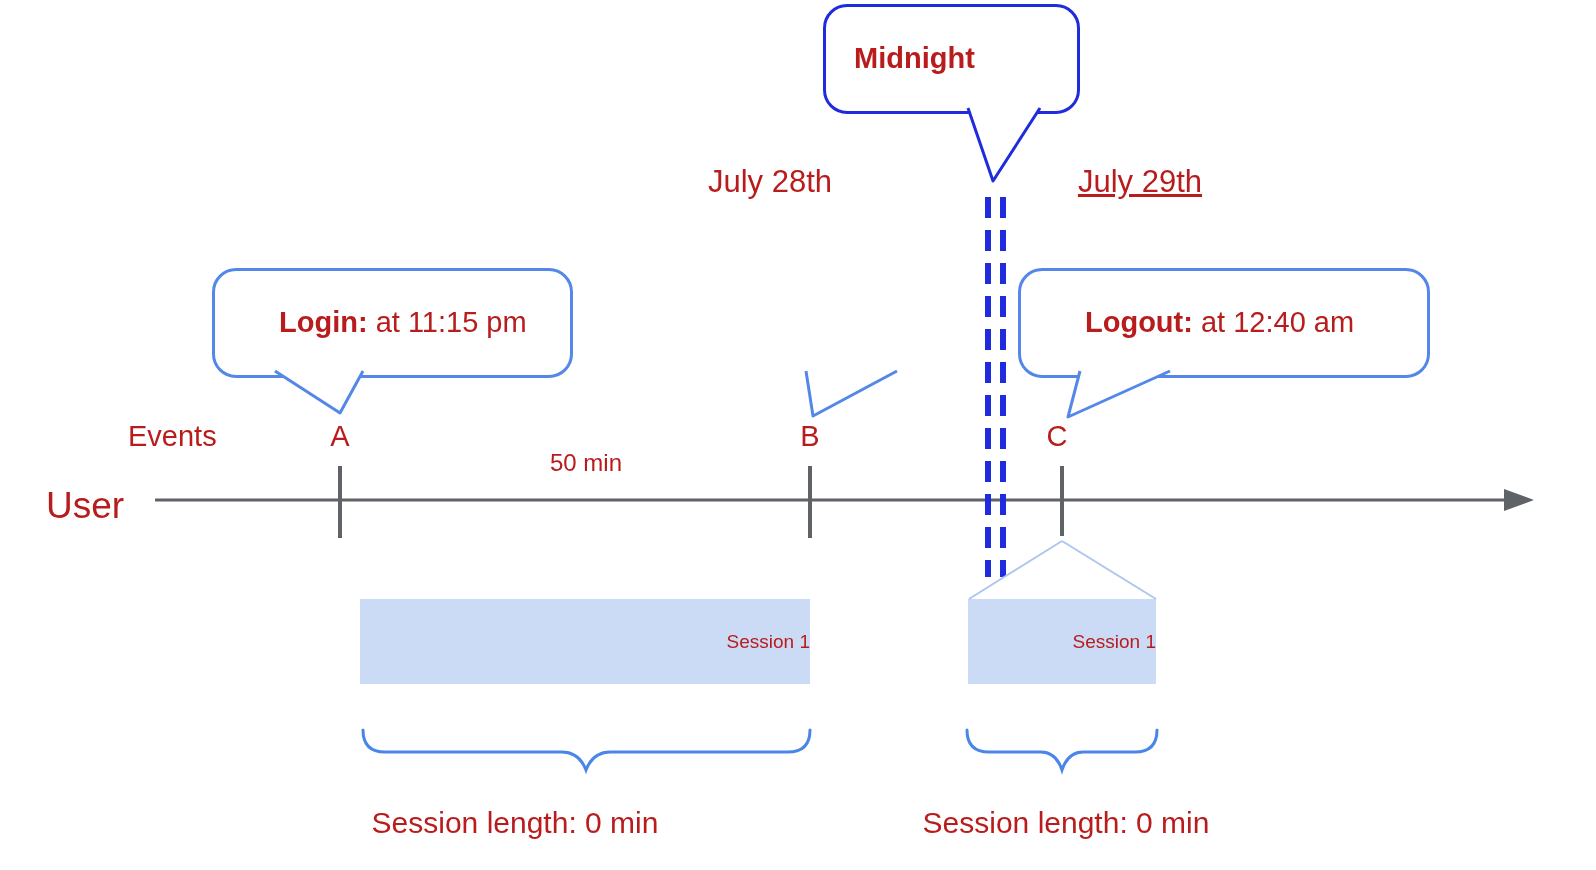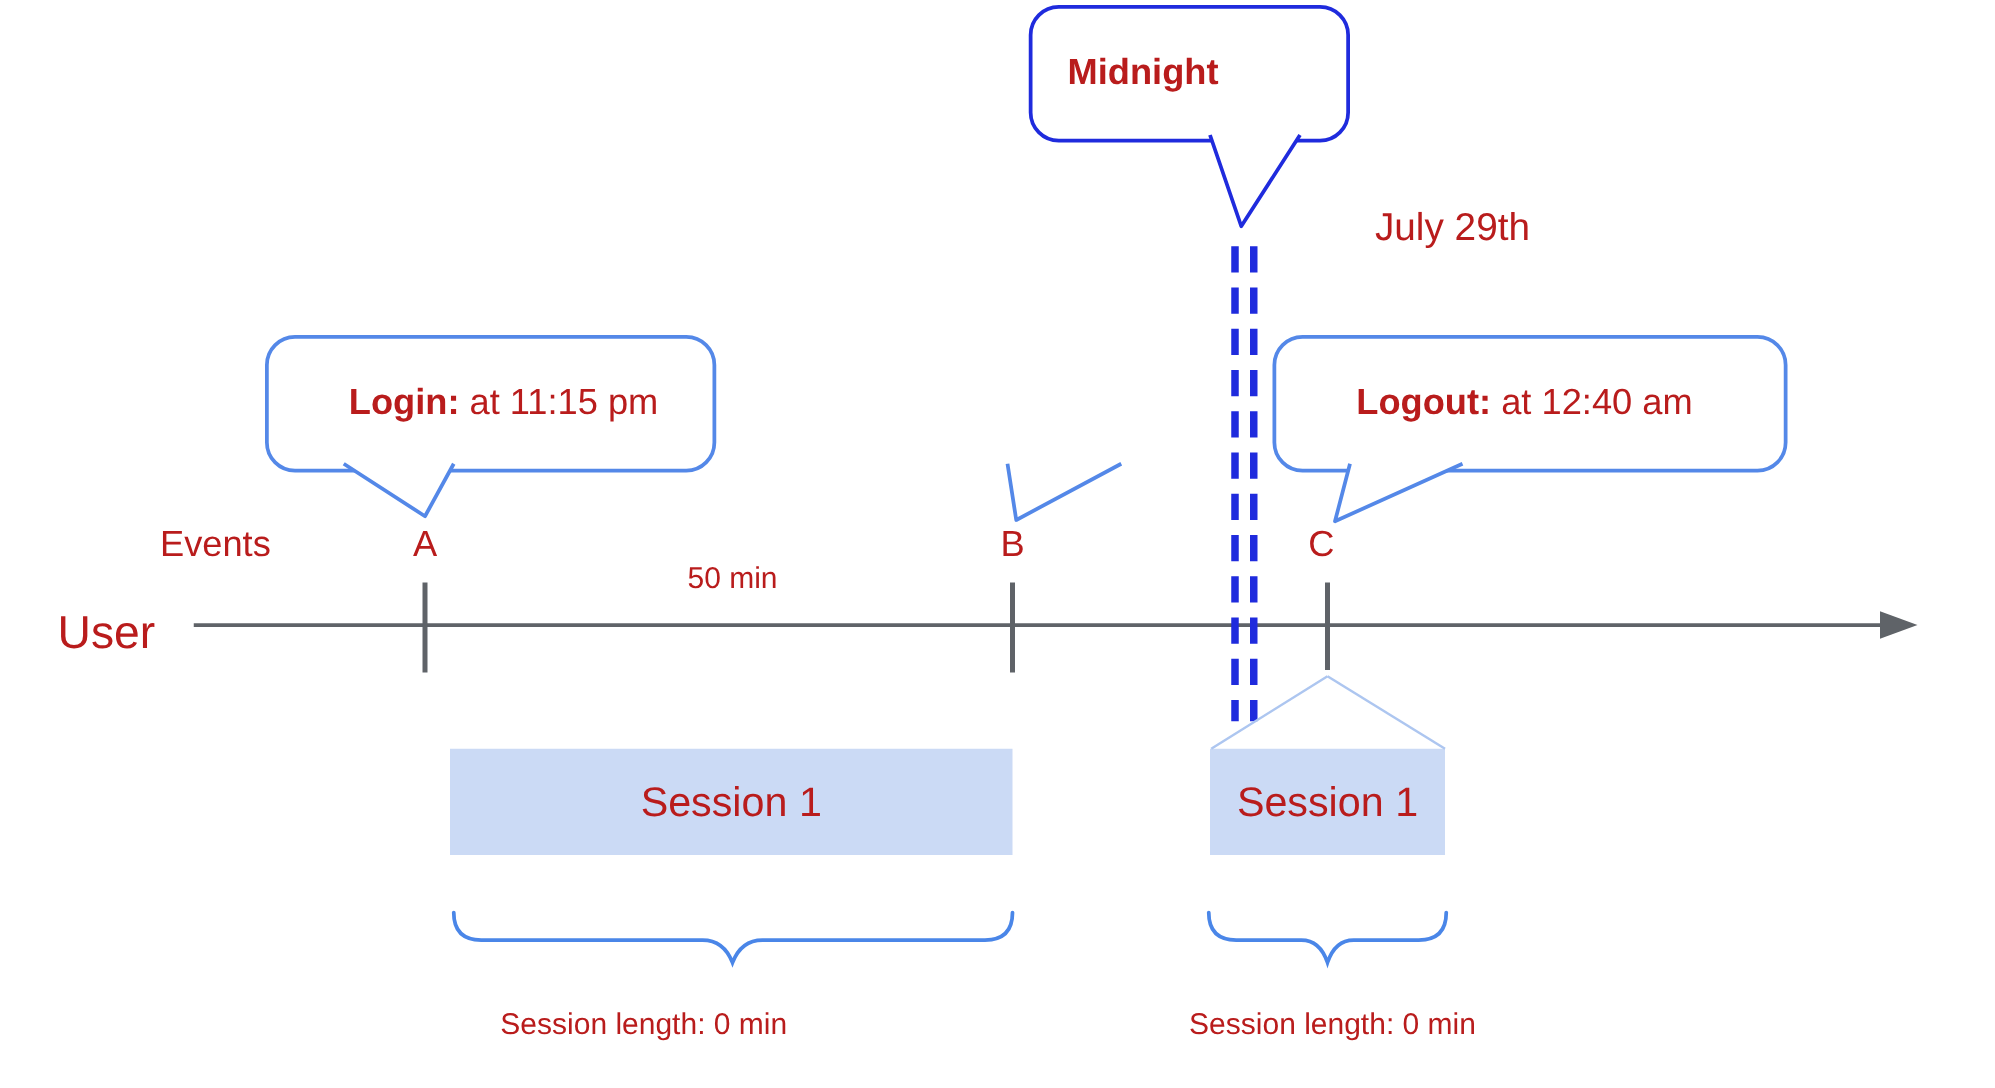--- a/index.html
+++ b/index.html
@@ -32,52 +32,53 @@
     position: absolute;
     left: 0; top: 0;
     z-index: 2;
     pointer-events: none;
   }
   .session-box {
     position: absolute;
     background: #cbdaf5;
     display: flex;
     align-items: center;
-    justify-content: center;
-    font-size: 33px;
+    justify-content: flex-end;
+    font-size: 19px;
     z-index: 1;
   }
   .lbl { position: absolute; z-index: 1; }
   .center { text-align: center; }
   .day-label { font-size: 31px; }
   .axis-label { font-size: 29px; }
   .user-label { font-size: 37px; }
   .marker { font-size: 29px; width: 40px; text-align: center; }
   .interval { font-size: 24px; width: 120px; text-align: center; }
-  .length-label { font-size: 24px; width: 400px; text-align: center; }
+  .length-label { font-size: 30px; width: 400px; text-align: center; }
 </style>
 </head>
 <body>
 
 <div class="stage">
 
   <div class="bubble midnight" style="left:823px; top:4px; width:257px; height:110px;">
     <span>Midnight</span>
   </div>
 
   <div class="bubble" style="left:212px; top:268px; width:361px; height:110px;">
     <span class="b">Login:</span><span> at 11:15 pm</span>
   </div>
 
 
   <div class="bubble" style="left:1018px; top:268px; width:412px; height:110px;">
     <span class="b">Logout:</span><span> at 12:40 am</span>
   </div>
 
-  <div class="lbl day-label center" style="left:1062px; top:164px; width:200px;">July 29th</div>
+  <div class="lbl day-label center" style="left:670px; top:164px; width:200px;">July 28th</div>
+  <div class="lbl day-label center" style="left:1040px; top:164px; width:200px;text-decoration:underline;">July 29th</div>
 
   <div class="lbl axis-label" style="left:128px; top:420px;">Events</div>
   <div class="lbl user-label" style="left:46px; top:485px;">User</div>
 
   <div class="lbl marker" style="left:320px; top:420px;">A</div>
   <div class="lbl marker" style="left:790px; top:420px;">B</div>
   <div class="lbl marker" style="left:1037px; top:420px;">C</div>
 
   <div class="lbl interval" style="left:526px; top:449px;">50 min</div>
 

